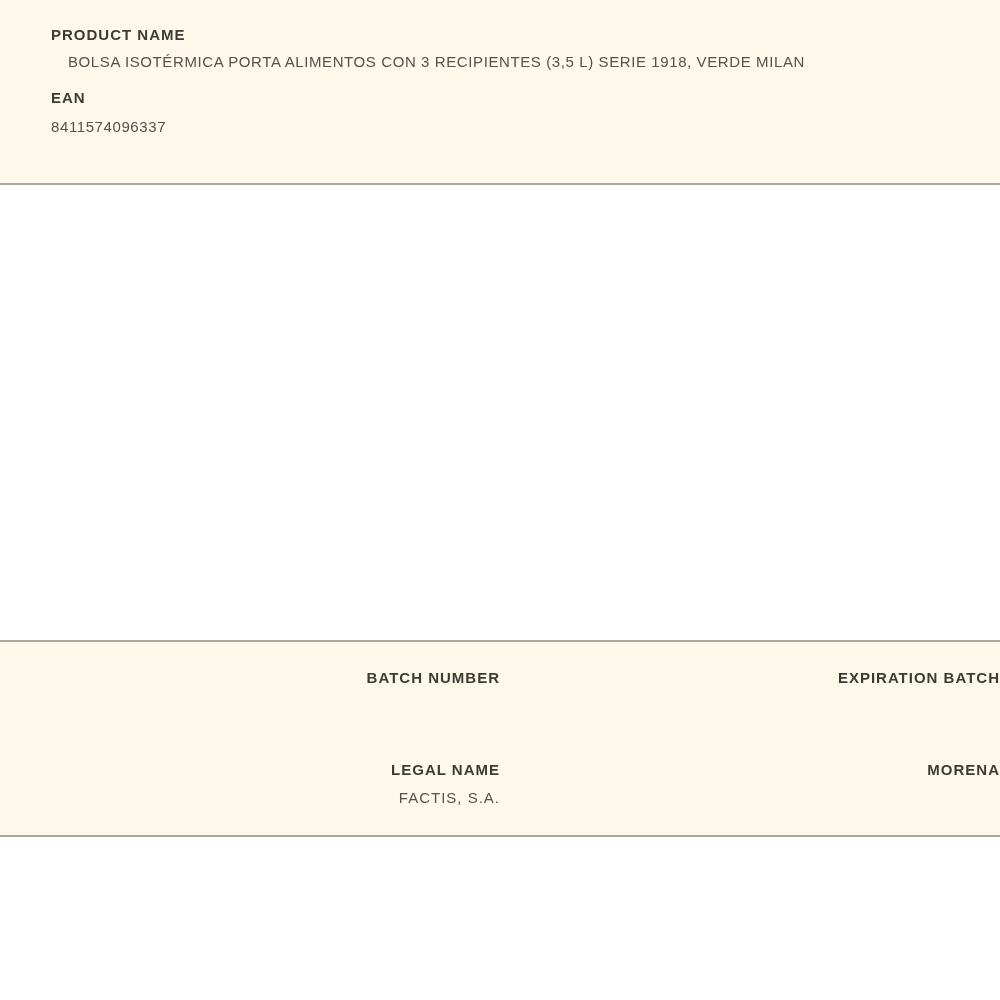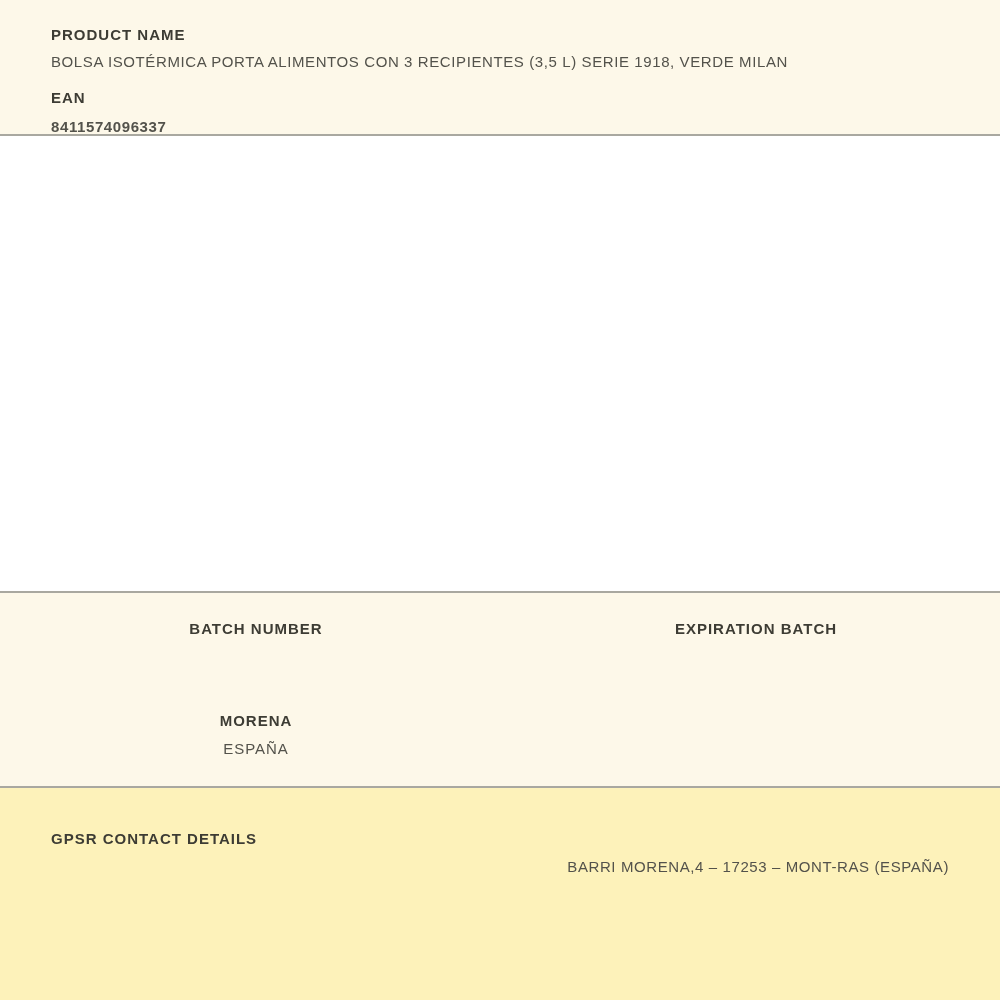--- a/index.html
+++ b/index.html
@@ -8,62 +8,62 @@
     height: 1000px;
     font-family: "Liberation Sans", "DejaVu Sans", sans-serif;
     background: #ffffff;
     overflow: hidden;
   }
   .page { width: 1000px; height: 1000px; display: flex; flex-direction: column; }
 
   
   .section-product {
     background: #fdf8e9;
-    height: 136px;
+    height: 185px;
     border-bottom: 2px solid #a9a8a0;
     padding: 27px 66px 0 51px;
   }
   .label {
     font-size: 15px;
     font-weight: bold;
     color: #3d3c34;
     letter-spacing: 1px;
     line-height: 16px;
   }
   .value {
     font-size: 15px;
     font-weight: normal;
     color: #53524b;
     letter-spacing: 0.6px;
     line-height: 16px;
   }
-  .product-name-value { margin-top: 11px; }
+  .product-name-value { margin-top: 11px; margin-left: 17px; }
   .ean-label { margin-top: 20px; }
-  .ean-value { margin-top: 13px; font-weight: bold; }
+  .ean-value { margin-top: 13px; }
 
   
   .section-image {
     background: #ffffff;
     height: 457px;
     border-bottom: 2px solid #a9a8a0;
   }
 
   
   .section-details {
     background: #fdf8e9;
     height: 195px;
     border-bottom: 2px solid #a9a8a0;
     padding-top: 28px;
   }
   .details-grid {
     display: grid;
     grid-template-columns: 1fr 1fr;
     grid-template-rows: 92px auto;
   }
-  .details-cell { text-align: center; margin-left: 12px; }
+  .details-cell { text-align: right; margin-left: 12px; }
   .details-cell .value { margin-top: 12px; letter-spacing: 1px; }
 
   
   .section-gpsr {
     background: #fdf2ba;
     flex: 1;
     padding: 43px 51px 0 51px;
   }
   .gpsr-heading {
     font-size: 15px;
@@ -97,24 +97,23 @@
 
   <div class="section-details">
     <div class="details-grid">
       <div class="details-cell">
         <div class="label">BATCH NUMBER</div>
       </div>
       <div class="details-cell">
         <div class="label">EXPIRATION BATCH</div>
       </div>
       <div class="details-cell">
+        <div class="label">LEGAL NAME</div>
+        <div class="value">FACTIS, S.A.</div>
+      </div>
+      <div class="details-cell">
         <div class="label">MORENA</div>
-        <div class="value">ESPAÑA</div>
       </div>
     </div>
   </div>
 
-  <div class="section-gpsr">
-    <div class="gpsr-heading">GPSR CONTACT DETAILS</div>
-    <div class="gpsr-address">BARRI MORENA,4 – 17253 – MONT-RAS (ESPAÑA)</div>
-  </div>
 
 </div>
 
 </body></html>

